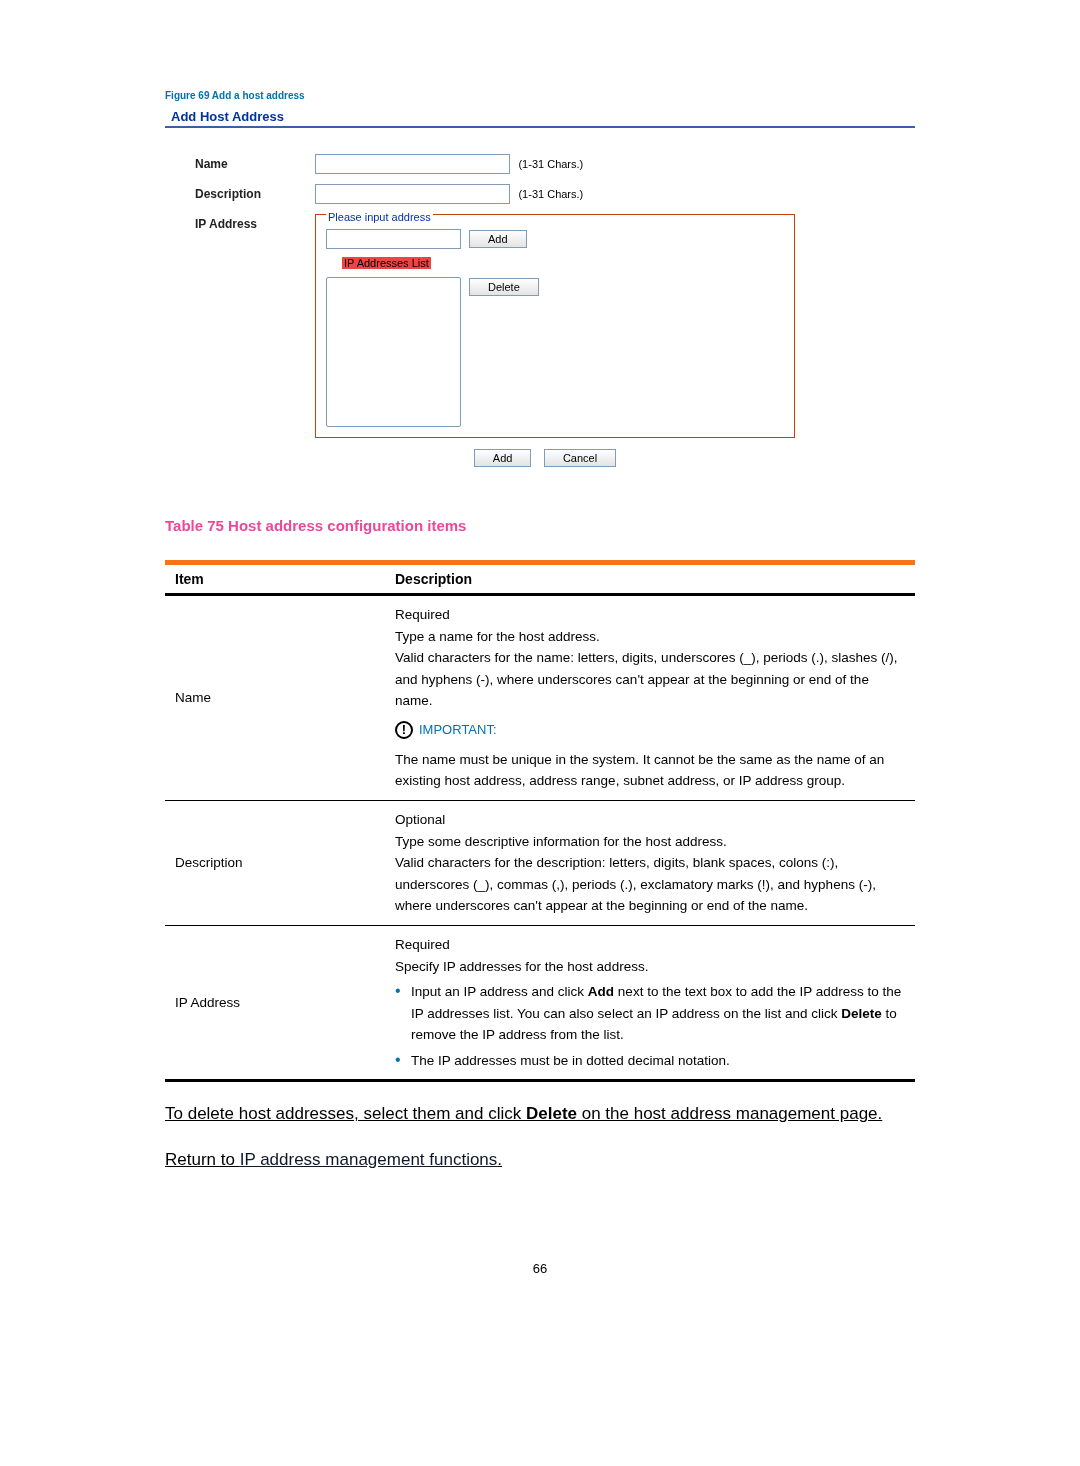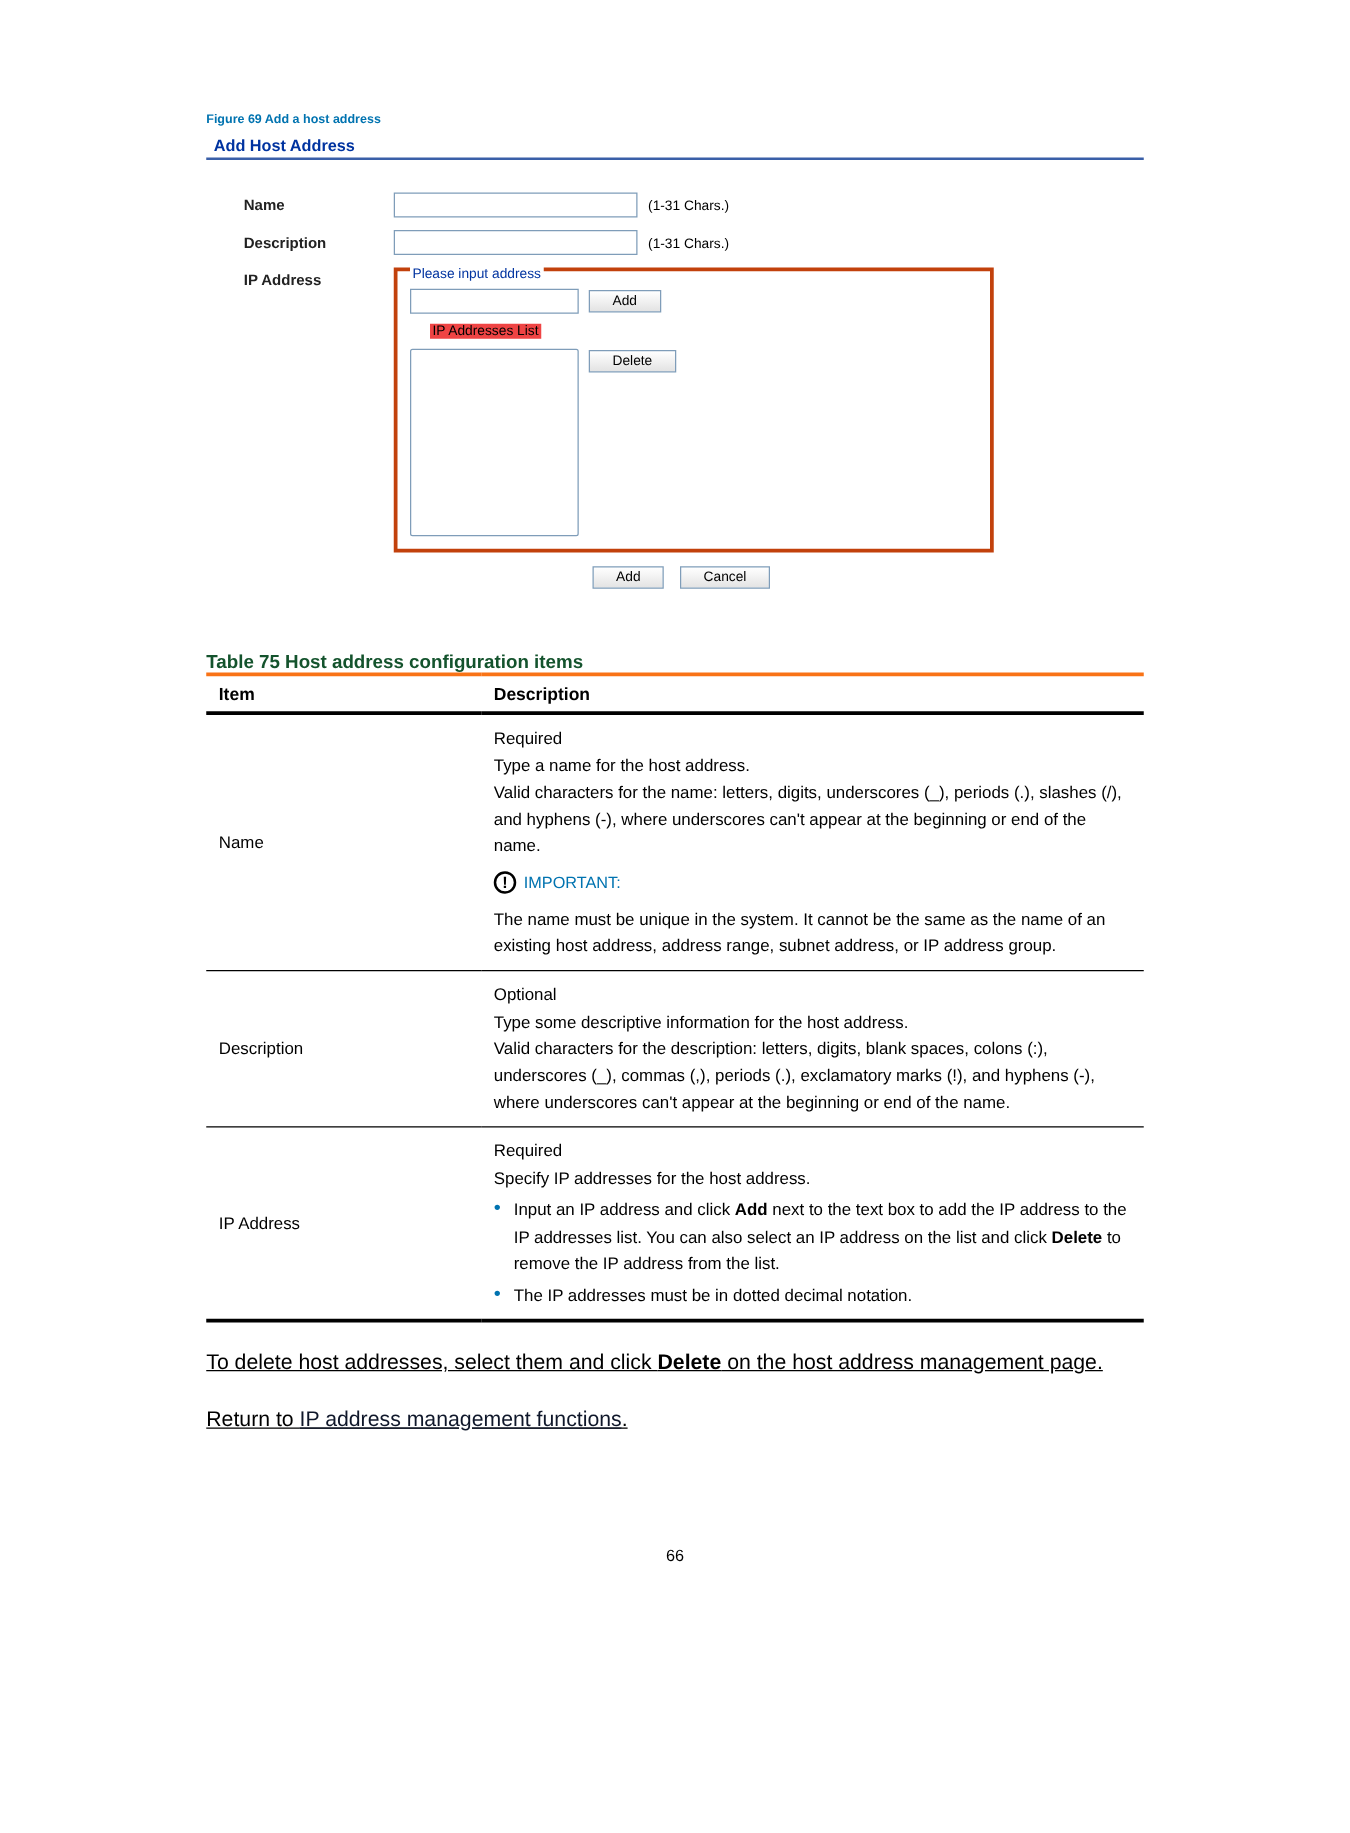--- a/index.html
+++ b/index.html
@@ -7,35 +7,35 @@
 .page { padding: 90px 165px 40px 165px; }
 .fig-caption { color: #0073b0; font-size: 10px; font-weight: bold; margin-bottom: 8px; }
 .screenshot-title { color: #0033a0; font-size: 13px; font-weight: bold; margin: 4px 0 0 6px; }
 .hr-blue { border: none; border-top: 2px solid #3a5fa8; margin: 2px 0 16px 0; }
 .form-area { padding: 10px 20px 10px 30px; }
 .form-row { display: flex; align-items: flex-start; margin-bottom: 10px; }
 .form-label { width: 120px; font-size: 12px; font-weight: bold; color: #222; padding-top: 3px; }
 .form-field { flex: 0 0 auto; }
 .text-input { width: 195px; height: 20px; border: 1px solid #7f9db9; background: #fff; font-size: 12px; }
 .hint { font-size: 11px; color: #000; margin-left: 4px; }
-.fieldset { border: 3px solid #c2410c; padding: 6px 10px 10px 10px; width: 480px; position: relative; }
+.fieldset { border: 1px solid #c2410c; padding: 6px 10px 10px 10px; width: 480px; position: relative; }
 .fieldset-legend { color: #0033a0; font-size: 11px; background: #fff; position: relative; top: -14px; left: 0; display: inline-block; padding: 0 2px; }
 .fieldset-legend2 { color: #000; font-size: 11px; background: #ef4444; position: relative; top: -4px; left: 16px; display: inline-block; padding: 0 2px; }
 .ip-input-row { display: flex; align-items: center; gap: 8px; margin-top: -10px; }
 .ip-input { width: 135px; height: 20px; border: 1px solid #7f9db9; background: #fff; }
 .btn { border: 1px solid #7f9db9; background: linear-gradient(#fff,#e3e3e3); font-size: 11px; padding: 2px 18px; cursor: pointer; }
 .ip-list-wrap { margin-top: 8px; }
 .ip-list-row { display: flex; gap: 8px; margin-top: 2px; }
 .ip-list { width: 135px; height: 150px; border: 1px solid #7f9db9; background: #fff; }
 .bottom-buttons { text-align: center; margin-top: 10px; }
 .bottom-buttons .btn { margin: 0 4px; }
 .spacer { height: 40px; }
-.table-caption { color: #14532d; font-size: 15px; font-weight: bold; margin-bottom: 0; }
+.table-caption { color: #ec4899; font-size: 15px; font-weight: bold; margin-bottom: 26px; }
 .config-table { width: 100%; border-collapse: collapse; }
-.config-table thead th { text-align: left; font-size: 14px; font-weight: bold; padding: 6px 10px; border-top: 3px solid #f97316; border-bottom: 3px solid #000; }
+.config-table thead th { text-align: left; font-size: 14px; font-weight: bold; padding: 6px 10px; border-top: 5px solid #f97316; border-bottom: 3px solid #000; }
 .config-table tbody td { font-size: 13.5px; padding: 8px 10px; vertical-align: top; border-bottom: 1px solid #000; line-height: 1.6; }
 .config-table tbody tr:last-child td { border-bottom: 3px solid #000; }
 .config-table td.item-col { width: 220px; vertical-align: middle; }
 .important-row { display: flex; align-items: center; gap: 6px; margin: 8px 0; }
 .important-icon { width: 18px; height: 18px; border: 2px solid #000; border-radius: 50%; display: inline-flex; align-items: center; justify-content: center; font-size: 13px; font-weight: bold; }
 .important-text { color: #0073b0; font-size: 13px; }
 .bullet-list { list-style: none; padding-left: 0; }
 .bullet-list li { position: relative; padding-left: 16px; margin-top: 4px; }
 .bullet-list li::before { content: "•"; color: #0073b0; position: absolute; left: 0; font-size: 16px; line-height: 1; top: 2px; }
 .body-text { font-size: 17px; margin-top: 18px; line-height: 1.6; text-decoration: underline; }

